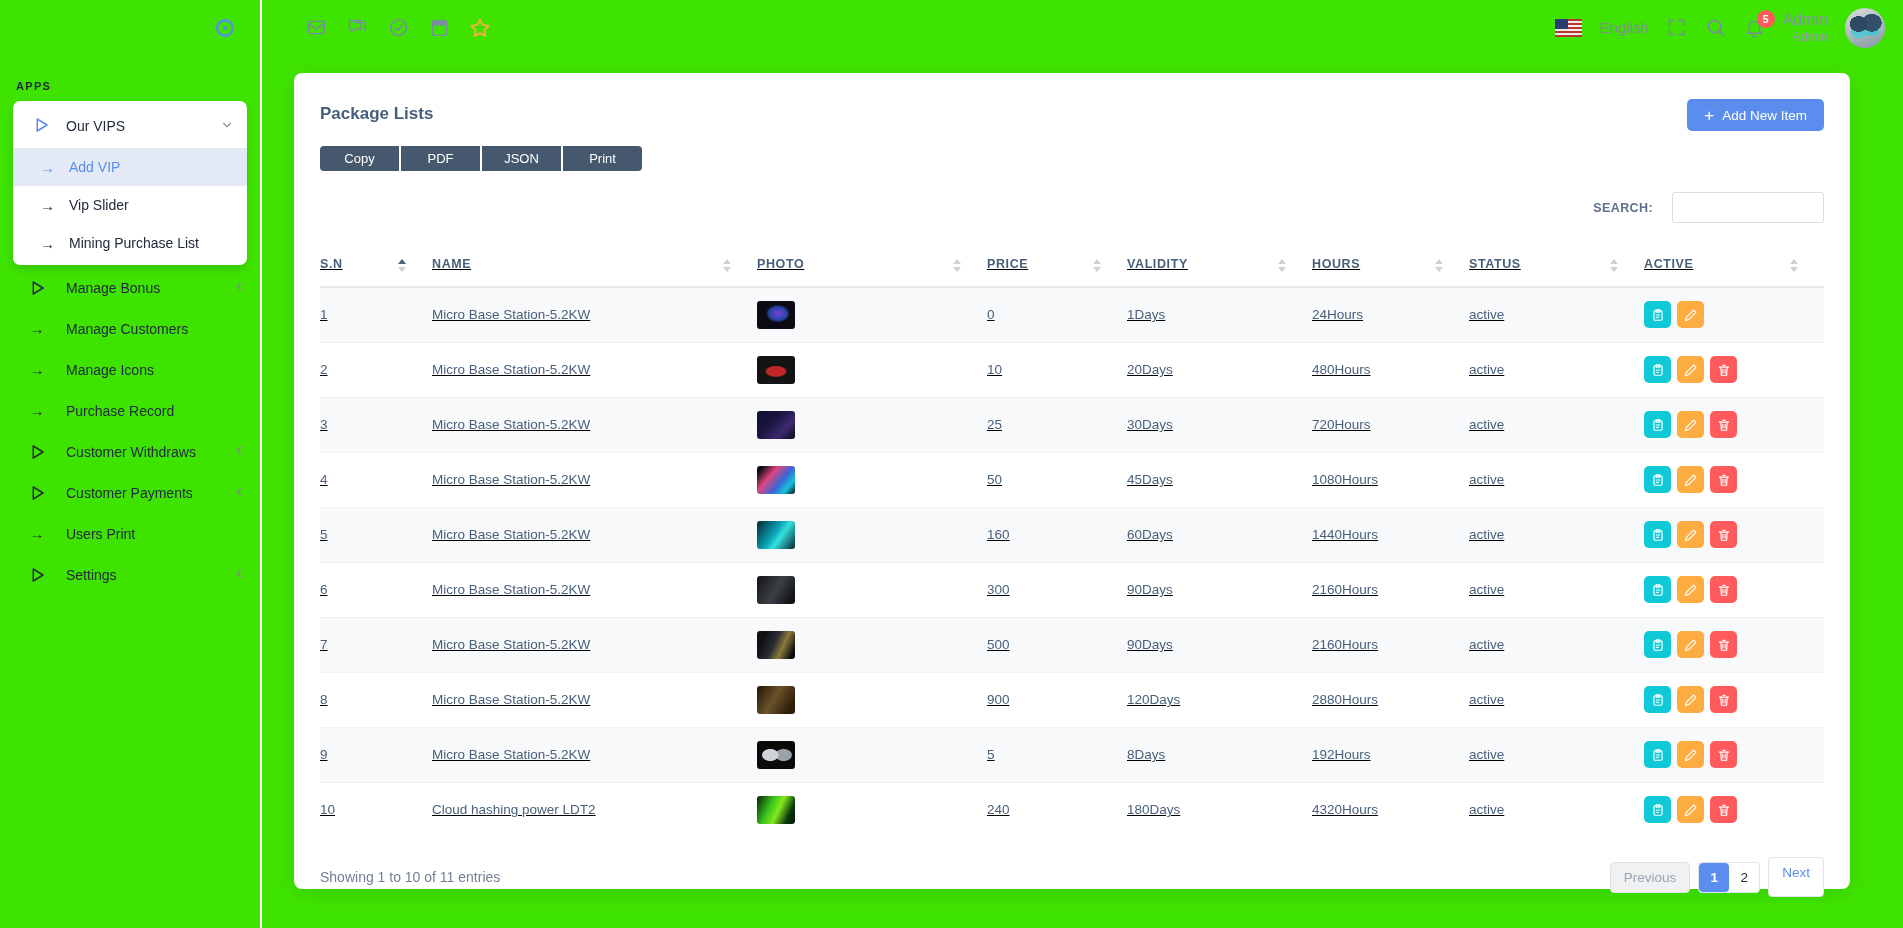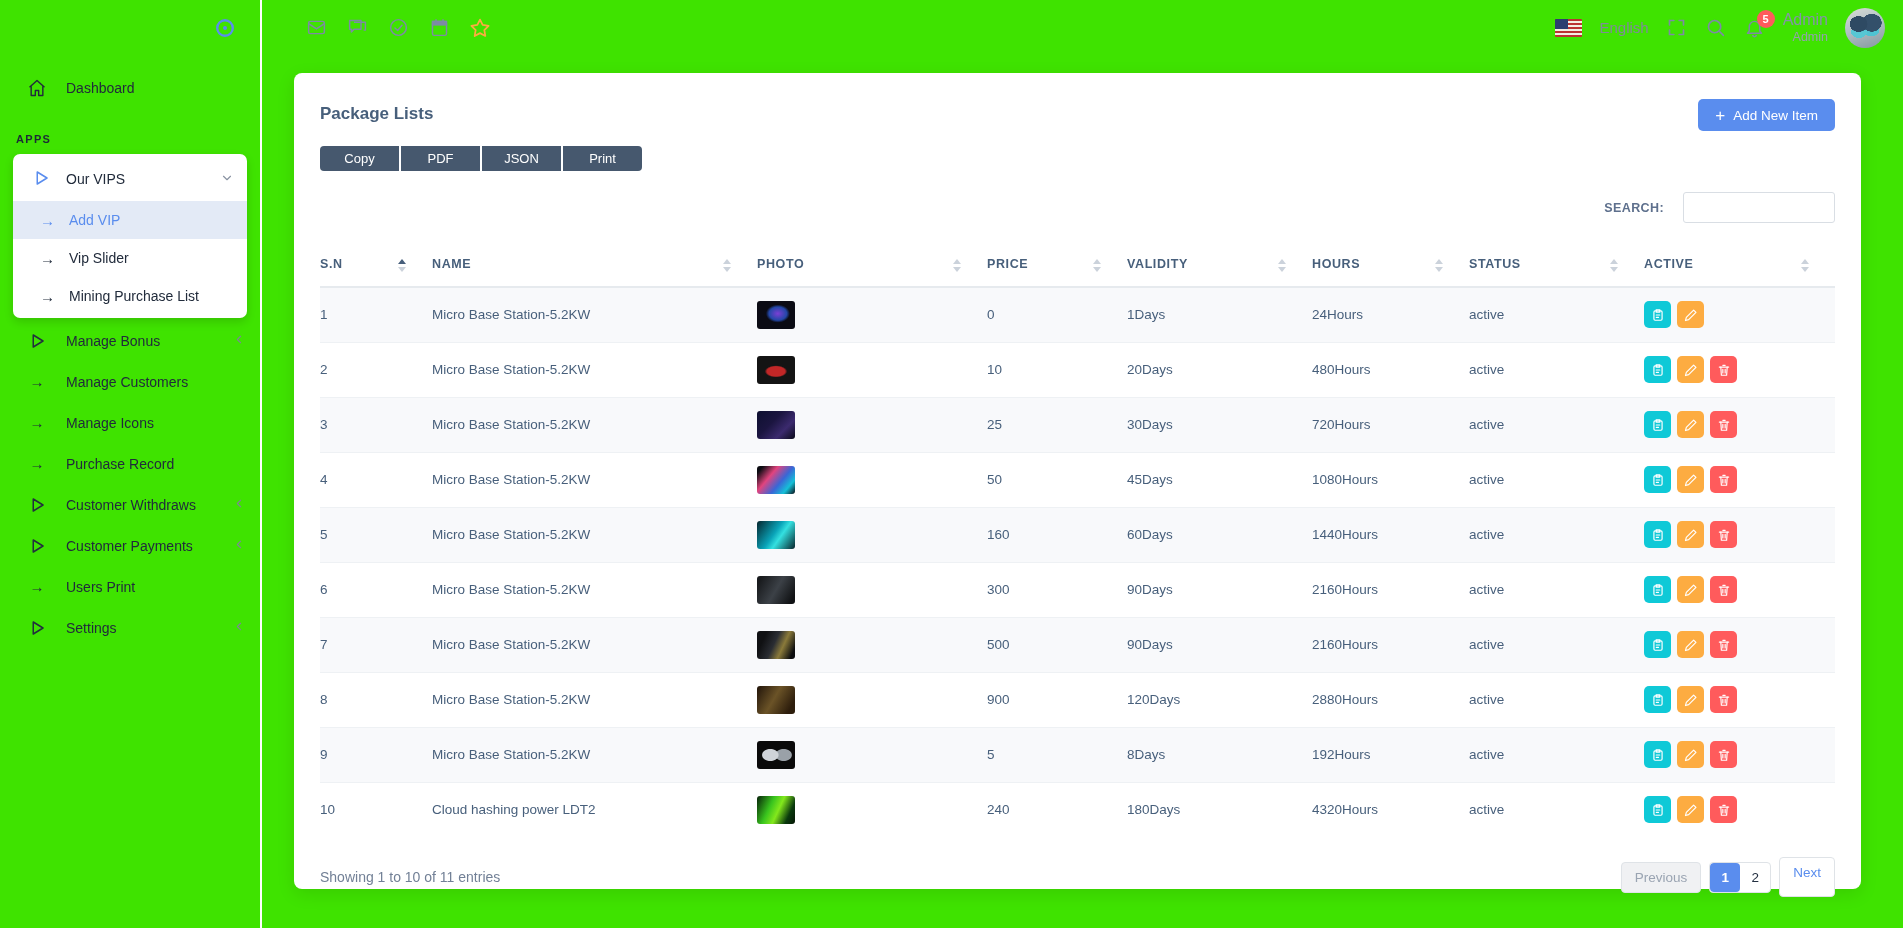--- a/index.html
+++ b/index.html
@@ -42,40 +42,40 @@
   .user-role { font-size:12.5px; color:#94a0ae; }
   .avatar { width:40px; height:40px; border-radius:50%; cursor:pointer; flex:0 0 40px;
     background:
       radial-gradient(9px 8px at 34% 40%, #2e4a63 97%, transparent),
       radial-gradient(10px 9px at 67% 37%, #33506a 97%, transparent),
       radial-gradient(8px 6px at 35% 60%, #57c7d4 97%, transparent),
       radial-gradient(8px 6px at 66% 56%, #4fc3d2 97%, transparent),
       linear-gradient(160deg,#d8ddd6 0%,#b3c0c6 45%,#84979f 100%); }
 
   
-  .card { margin:18px 42px 0 32px; height:816px; background:#fff; border-radius:8px;
+  .card { margin:18px 53px 0 32px; height:816px; background:#fff; border-radius:8px;
           box-shadow:0 5px 18px rgba(0,0,0,.10); padding:26px; }
   .card-head { display:flex; justify-content:space-between; align-items:flex-start; }
   .page-title { font-size:17px; font-weight:600; color:#475F7B; padding-top:5px; }
   .add-btn { background:#5A8DEE; color:#fff; border:none; border-radius:5px; height:32px; padding:0 17px;
              font-size:13.5px; font-weight:500; display:flex; align-items:center; gap:8px; cursor:pointer;
              font-family:"Liberation Sans",sans-serif; }
   .add-btn .plus { font-size:17px; font-weight:400; line-height:1; }
   .export-group { display:flex; gap:2px; margin-top:15px; }
   .exp-btn { background:#46586E; color:#fff; border:none; width:79px; height:25px; font-size:13px; cursor:pointer;
              font-family:"Liberation Sans",sans-serif; }
   .exp-btn:first-child { border-radius:4px 0 0 4px; }
   .exp-btn:last-child { border-radius:0 4px 4px 0; }
   .search-row { display:flex; justify-content:flex-end; align-items:center; gap:19px; margin-top:21px; }
   .search-label { font-size:12.5px; font-weight:600; color:#5E708D; letter-spacing:.4px; }
   .search-input { width:152px; height:31px; border:1px solid #D9DEE4; border-radius:3px; padding:0 8px;
                   font-size:13px; color:#475F7B; font-family:"Liberation Sans",sans-serif; outline:none; }
 
   
-  table { width:100%; border-collapse:collapse; table-layout:fixed; margin-top:25px; }
+  table { width:100%; border-collapse:collapse; table-layout:fixed; margin-top:25px;text-decoration:underline; }
   th { text-align:left; font-size:12.5px; font-weight:700; color:#475F7B; letter-spacing:.6px;
        padding:9px 0 15px 0; border-bottom:2px solid #E6EAEE; position:relative; cursor:pointer; }
   .sort { position:absolute; right:26px; top:11px; display:flex; flex-direction:column; gap:3px; }
   .car-up { width:0; height:0; border-left:4px solid transparent; border-right:4px solid transparent; border-bottom:5px solid #CBD2DB; }
   .car-dn { width:0; height:0; border-left:4px solid transparent; border-right:4px solid transparent; border-top:5px solid #CBD2DB; }
   .car-up.on { border-bottom-color:#475F7B; }
   td { height:55px; font-size:13.5px; color:#475F7B; border-top:1px solid #EEF1F4; vertical-align:middle; }
   tbody tr:first-child td { border-top:none; }
   tbody tr:nth-child(odd) { background:#F8F9FB; }
   .photo { width:38px; height:28px; border-radius:3px; }
@@ -117,29 +117,20 @@
   <aside class="sidebar">
     <div class="sb-head">
       <span class="tb-ic">
         <svg width="22" height="22" viewBox="0 0 24 24" fill="none" stroke="#5A8DEE" stroke-width="2.6">
           <circle cx="12" cy="12" r="8.5"></circle>
             <circle cx="12" cy="12" r="2.2" fill="#5A8DEE" stroke="none"></circle>
         </svg>
       </span>
     </div>
 
-    <div class="nav-item" style="margin-top:12px;">
-      <span class="ic">
-        <svg width="20" height="20" viewBox="0 0 24 24" fill="none" stroke="#212b3b" stroke-width="1.7" stroke-linejoin="round">
-          <path d="M3 11l9-8 9 8"></path>
-            <path d="M5 10v11h5v-6h4v6h5V10"></path>
-        </svg>
-      </span>
-      <span class="lbl">Dashboard</span>
-    </div>
 
     <div class="section-label">APPS</div>
 
     <div class="vips-card">
       <div class="vips-head">
         <span class="ic">
           <svg width="18" height="18" viewBox="0 0 24 24" fill="none" stroke="#5A8DEE" stroke-width="2" stroke-linejoin="round">
             <path d="M7 4l13 8-13 8z"></path>
           </svg>
         </span>

